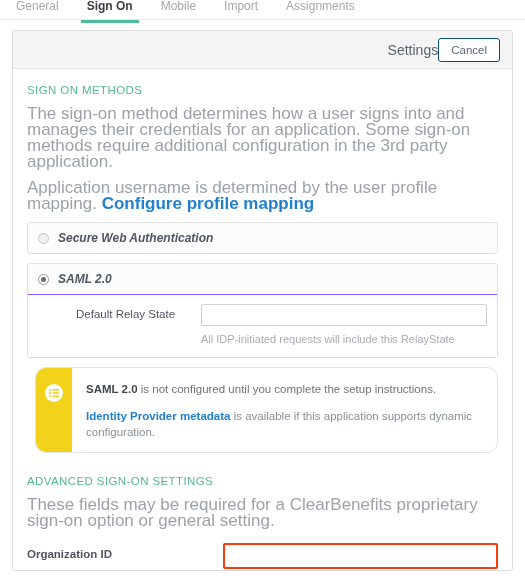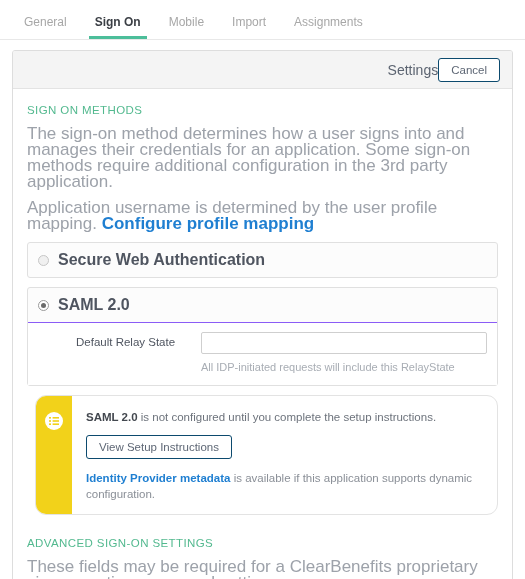--- a/index.html
+++ b/index.html
@@ -12,27 +12,27 @@
     background: #ffffff;
     font-family: "Liberation Sans", sans-serif;
     font-size: 12px;
     color: #5e6775;
     overflow: hidden;
   }
 
   
   .tabbar {
     position: relative;
-    height: 40px;
+    height: 20px;
     background: #ffffff;
     border-bottom: 1px solid #e8e8e8;
-    padding-left: 10px;
-    box-sizing: border-box;
-    display: flex;
-    align-items: flex-end;
+    padding-left: 2px;
+    box-sizing: border-box;
+    display: flex;
+    align-items: center;
   }
   .tab {
     position: relative;
     padding: 2px 14px 0 14px;
     font-size: 12px;
     color: #a7a7a7;
     line-height: 16px;
     cursor: pointer;
     height: 27px;
     box-sizing: border-box;
@@ -155,23 +155,24 @@
     content: "";
     position: absolute;
     left: 2px;
     top: 2px;
     width: 5px;
     height: 5px;
     border-radius: 50%;
     background: #6b6b6b;
   }
   .opt-label {
-    font-size: 16px;
+    font-size: 12px;
     color: #4f5560;
     font-weight: bold;
+    font-style: italic;
   }
 
   .opt-body {
     border-top: 1px solid #8b5cf6;
     background: #ffffff;
     padding: 9px 10px 10px 10px;
   }
   .field-row {
     display: flex;
     align-items: flex-start;
@@ -344,21 +345,20 @@
               <rect x="4.6" y="5.2" width="6.4" height="1.6" fill="#f2d21a"></rect>
               <rect x="1" y="8.4" width="2" height="1.6" fill="#f2d21a"></rect>
               <rect x="4.6" y="8.4" width="6.4" height="1.6" fill="#f2d21a"></rect>
             </svg>
           </span>
         </div>
         <div class="callout-body">
           <div class="callout-text">
             <b>SAML 2.0</b><span> is not configured until you complete the setup instructions.</span>
           </div>
-          <button class="btn">View Setup Instructions</button>
           <div class="callout-link-line">
             <a class="link">Identity Provider metadata</a><span> is available if this application supports dynamic configuration.</span>
           </div>
         </div>
       </div>
 
       <div class="advanced">
         <div class="section-title">ADVANCED SIGN-ON SETTINGS</div>
         <p class="para">These fields may be required for a ClearBenefits proprietary sign-on option or general setting.</p>
 

